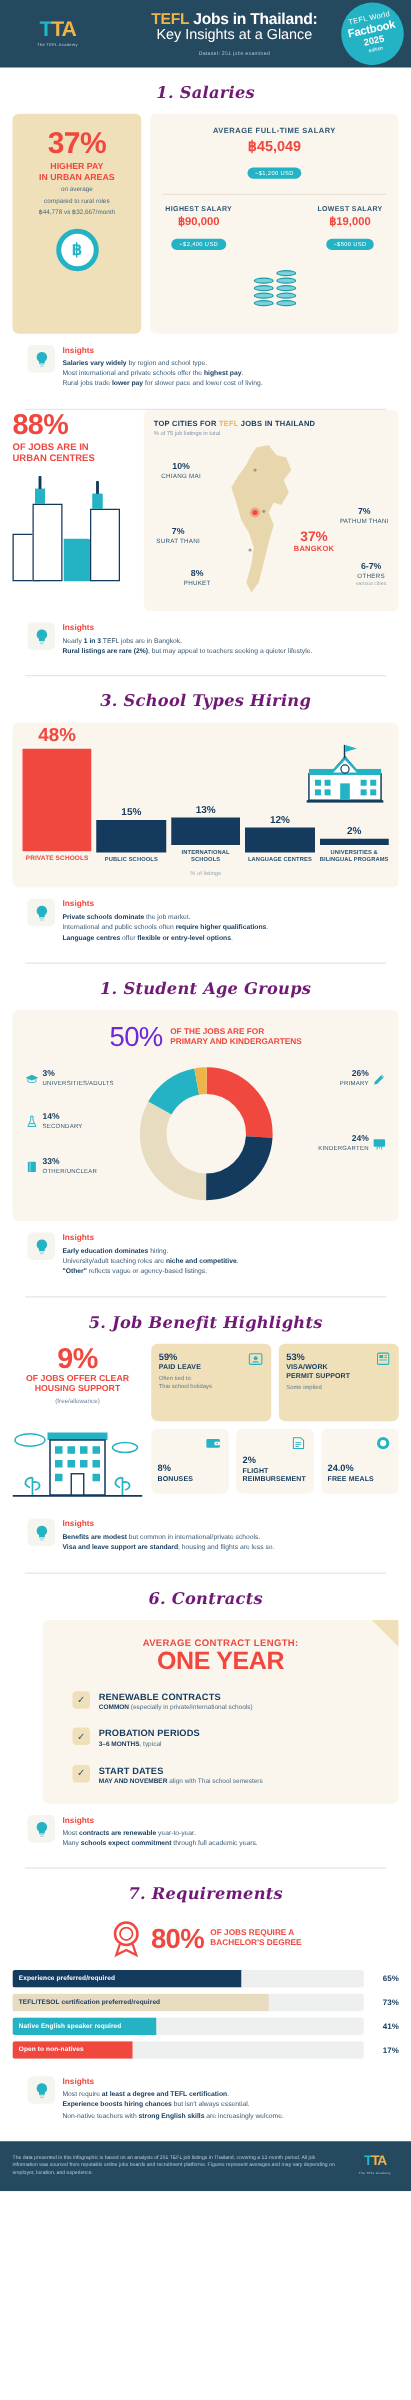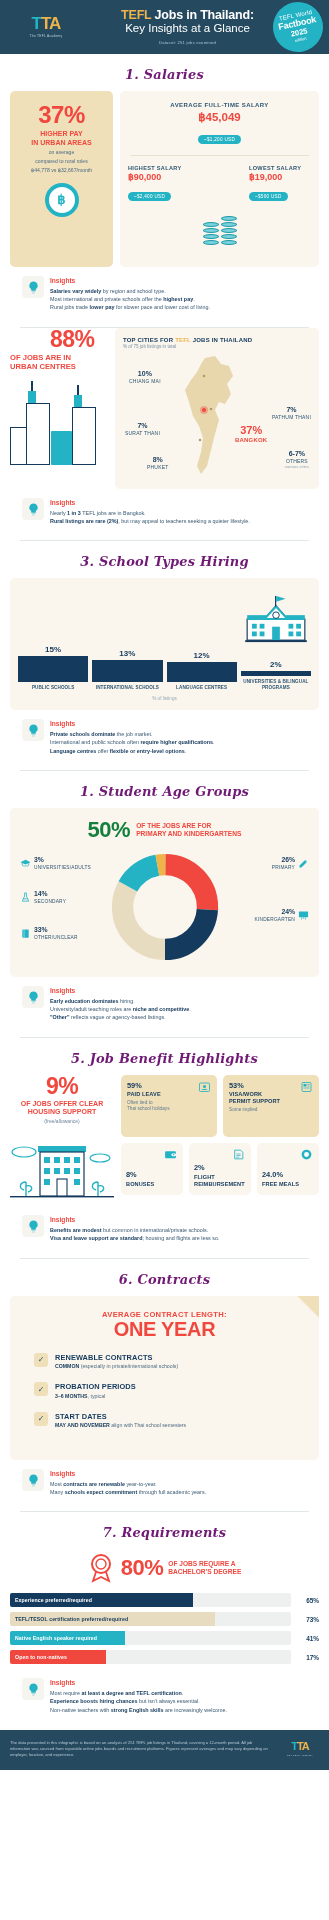--- a/index.html
+++ b/index.html
@@ -69,31 +69,31 @@
           border:4px solid #23b3c4; background:#fff; display:flex; align-items:center;
           justify-content:center; color:#23b3c4; font-size:13px; font-weight:bold; }
   .sal-right { flex:1; background:#faf6ee; border-radius:5px; padding:11px 8px 22px; position:relative; }
   .avg-lbl { text-align:center; font-size:6px; font-weight:bold; letter-spacing:.4px; color:#2e5572; }
   .avg-val { text-align:center; font-size:11.5px; font-weight:bold; color:#f0473e; margin-top:2px; }
   .pill { display:inline-block; background:#23b3c4; color:#fff; font-size:4.6px;
           padding:2px 6px; border-radius:7px; letter-spacing:.3px; }
   .avg-pill { text-align:center; margin-top:3px; }
   .hr-soft { height:1px; background:#e8e1d2; margin:10px 2px 9px; }
   .hl-row { display:flex; justify-content:space-between; align-items:flex-start; }
-  .hl-col { width:62px; }
+  .hl-col { width:62px; text-align:center; }
   .hl-lbl { font-size:5.6px; font-weight:bold; letter-spacing:.3px; color:#2e5572; }
   .hl-val { font-size:9px; font-weight:bold; color:#f0473e; margin-top:1px; }
   .coins-stack { display:flex; gap:2px; justify-content:center; margin-top:14px; }
   .cstack { display:flex; flex-direction:column-reverse; gap:1px; }
   .cdisc { width:16px; height:5px; border-radius:50%; background:#79d2dc; border:1px solid #1f9aa8; }
 
   
   .loc-wrap { display:flex; gap:7px; }
   .loc-left { width:98px; flex:0 0 98px; }
-  .loc-88 { font-size:23px; font-weight:bold; color:#f0473e; line-height:1; letter-spacing:-.5px;margin-left:40px; }
+  .loc-88 { font-size:23px; font-weight:bold; color:#f0473e; line-height:1; letter-spacing:-.5px; }
   .loc-88cap { font-size:7.6px; font-weight:bold; color:#f0473e; line-height:1.2; margin-top:2px; }
   .city-art { margin-top:10px; height:84px; position:relative; }
   .bldg { position:absolute; bottom:0; background:#fff; border:1.5px solid #13395c; }
   .bldg.teal { background:#23b3c4; border-color:#23b3c4; }
   .loc-right { flex:1; background:#faf6ee; border-radius:5px; padding:9px 8px; position:relative; min-height:150px; }
   .loc-hd { font-size:6px; font-weight:bold; letter-spacing:.2px; }
   .loc-hd .y { color:#eeb44a; }
   .loc-sub { font-size:4.6px; color:#7d93a5; margin-top:1.5px; }
   .map-area { position:relative; height:128px; margin-top:3px; }
   .thai-map { position:absolute; left:52px; top:2px; width:72px; height:124px; }
@@ -113,21 +113,21 @@
   .bcol.first .bval { font-size:15px; color:#f0473e; }
   .brect { width:100%; background:#143a5e; }
   .bcol.first .brect { background:#f0473e; }
   .blbl { font-size:4.6px; font-weight:bold; text-align:center; line-height:1.25; margin-top:3px; color:#2e5572; letter-spacing:.1px; }
   .bcol.first .blbl { color:#f0473e; font-size:5.2px; }
   .axis-note { text-align:center; font-size:4.6px; color:#9aa9b6; margin-top:6px; }
 
   
   .age-card { background:#faf6ee; border-radius:5px; padding:11px 8px 12px; }
   .age-top { display:flex; align-items:center; justify-content:center; gap:6px; }
-  .age-50 { font-size:22px; font-weight:bold; color:#15803d; line-height:1; letter-spacing:-.5px; }
+  .age-50 { font-size:22px; font-weight:normal; color:#6d28d9; line-height:1; letter-spacing:-.5px; }
   .age-cap { font-size:6.6px; font-weight:bold; color:#f0473e; line-height:1.25; }
   .donut-area { position:relative; height:116px; margin-top:8px; }
   .donut { position:absolute; left:50%; transform:translateX(-50%); top:2px; }
   .leg { position:absolute; display:flex; align-items:center; gap:3px; }
   .leg .txt .p { font-size:6.8px; font-weight:bold; color:#13395c; line-height:1; }
   .leg .txt .n { font-size:4.8px; color:#2e5572; letter-spacing:.2px; margin-top:1px; }
   .leg .ic { width:11px; height:11px; color:#23b3c4; }
   .leg.right { flex-direction:row-reverse; }
   .leg.right .txt { text-align:right; }
 
@@ -143,21 +143,21 @@
   .ben-big { flex:1; background:#f0e0ba; border-radius:5px; padding:7px 6px 8px; position:relative; min-height:62px; }
   .ben-p { font-size:7.4px; font-weight:bold; color:#13395c; line-height:1; }
   .ben-t { font-size:5.6px; font-weight:bold; color:#13395c; line-height:1.25; margin-top:2px; letter-spacing:.1px; }
   .ben-s { font-size:4.7px; color:#5d7a91; line-height:1.35; margin-top:2px; }
   .ben-ic { position:absolute; right:6px; top:6px; width:13px; height:12px; color:#23b3c4; }
   .ben-row2 { display:flex; gap:6px; margin-top:6px; }
   .ben-sm { flex:1; background:#faf6ee; border-radius:5px; padding:6px 5px 7px; position:relative; min-height:52px; display:flex; flex-direction:column; justify-content:flex-end; }
   .ben-sm .ben-ic { right:6px; top:5px; width:13px; height:13px; }
 
   
-  .con-card { background:#faf6ee; border-radius:5px; padding:14px 10px 32px; position:relative; }
+  .con-card { background:#faf6ee; border-radius:5px; padding:14px 10px 15px; position:relative;margin-left:24px; }
   .con-fold { position:absolute; right:0; top:0; width:22px; height:22px;
               background:#f0e0ba; clip-path:polygon(0 0,100% 0,100% 100%); }
   .con-lbl { text-align:center; font-size:7.6px; font-weight:bold; color:#f0473e; letter-spacing:.3px; }
   .con-yr { text-align:center; font-size:20px; font-weight:bold; color:#f0473e; line-height:1.05; letter-spacing:-.3px; }
   .con-item { display:flex; gap:7px; margin-top:13px; align-items:flex-start; padding-left:14px; }
   .chk { width:14px; height:14px; flex:0 0 14px; background:#f0e0ba; border-radius:3px;
          display:flex; align-items:center; justify-content:center; color:#2e5572; font-size:8px; }
   .con-t { font-size:7.4px; font-weight:bold; color:#13395c; letter-spacing:.1px; }
   .con-s { font-size:5.2px; color:#4e6b82; margin-top:1.5px; }
   .con-s b { color:#13395c; }
@@ -367,20 +367,25 @@
           <rect x="53" y="31" width="5" height="5" fill="#23b3c4"></rect>
         <rect x="7" y="39" width="5" height="5" fill="#23b3c4"></rect>
           <rect x="15" y="39" width="5" height="5" fill="#23b3c4"></rect>
         <rect x="45" y="39" width="5" height="5" fill="#23b3c4"></rect>
           <rect x="53" y="39" width="5" height="5" fill="#23b3c4"></rect>
         <rect x="31" y="2" width="1.2" height="11" fill="#13395c"></rect>
         <path d="M32.2 2 L42 5 L32.2 8 Z" fill="#23b3c4"></path>
         <rect x="0" y="48" width="64" height="2" fill="#13395c"></rect>
       </svg>
       <div class="bars">
+        <div class="bcol first">
+          <div class="bval">48%</div>
+          <div class="brect" style="height:82px"></div>
+          <div class="blbl">PRIVATE SCHOOLS</div>
+        </div>
         <div class="bcol">
           <div class="bval">15%</div>
           <div class="brect" style="height:26px"></div>
           <div class="blbl">PUBLIC SCHOOLS</div>
         </div>
         <div class="bcol">
           <div class="bval">13%</div>
           <div class="brect" style="height:22px"></div>
           <div class="blbl">INTERNATIONAL SCHOOLS</div>
         </div>

